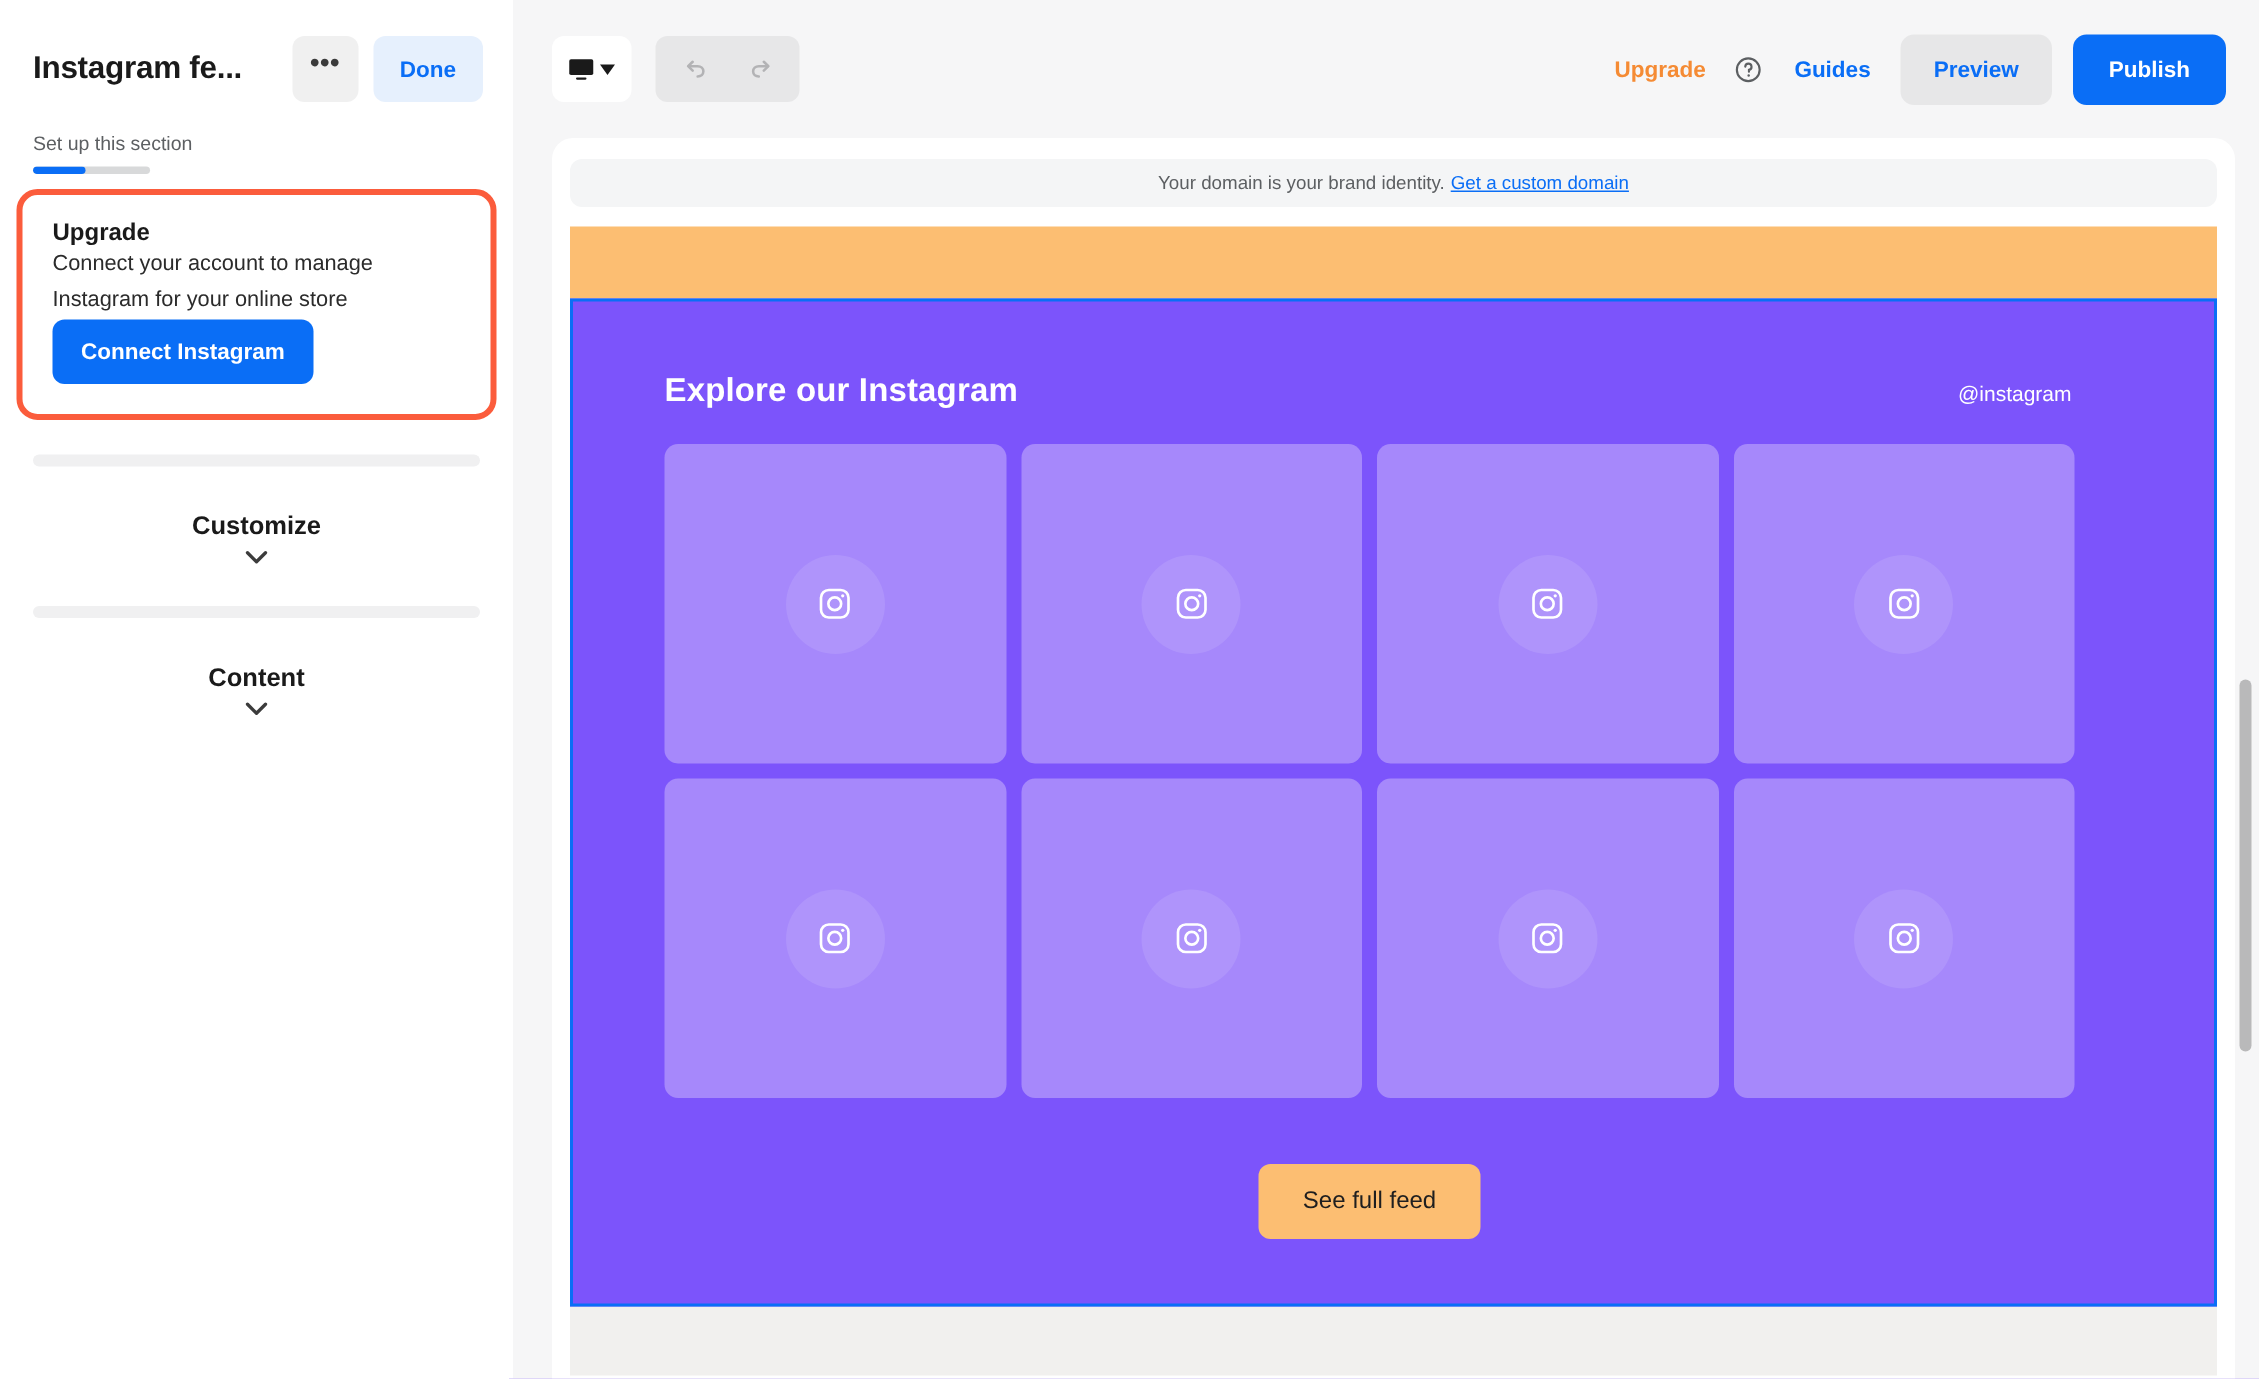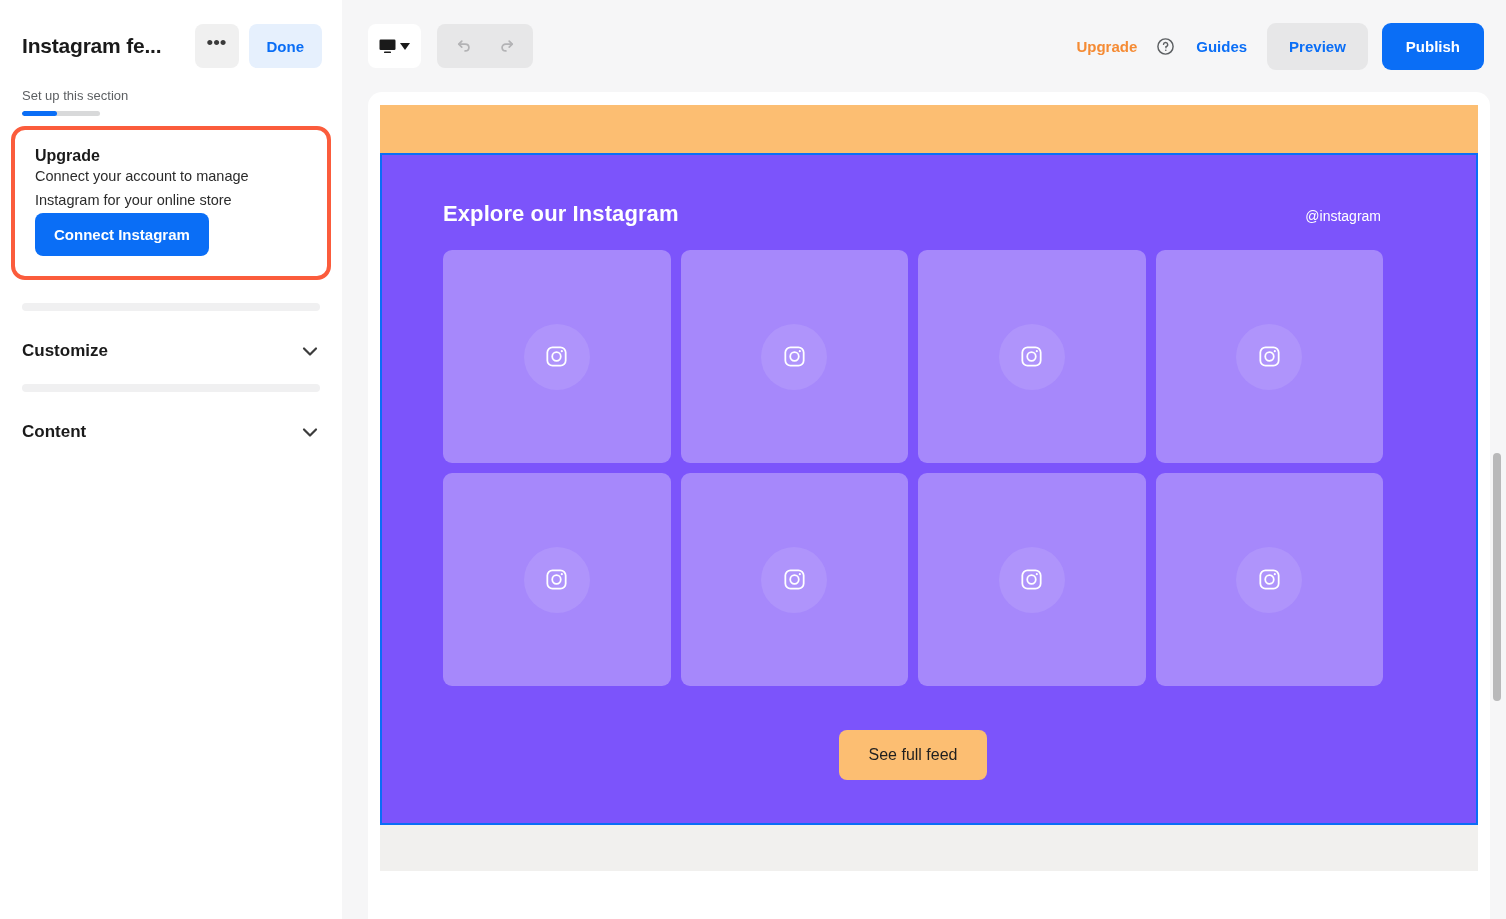--- a/index.html
+++ b/index.html
@@ -77,20 +77,21 @@
   }
 
   .sb-divider {
     margin: 23px 22px 0 22px;
     height: 8px; border-radius: 4px; background: #f0f0f1;
   }
   .sb-section {
     margin: 0 22px; padding: 30px 0 0 0;
     display: flex; align-items: center; justify-content: space-between;
     cursor: pointer;
+    flex-direction: column;
   }
   .sb-section-title { font-size: 17px; font-weight: 700; color: #1a1a1a; }
   .chev { width: 20px; height: 20px; color: #3c3c3c; display: block; }
 
   .delete-wrap { position: absolute; left: 0; bottom: 0; width: 342px; padding: 0 14px 35px 14px; }
   .delete-row {
     background: #f4f5f6; border-radius: 8px;
     height: 52px; display: flex; align-items: center;
     padding: 0 18px 0 20px; cursor: pointer;
   }
@@ -312,20 +313,24 @@
           </svg>
         </span>
         <span class="guides-link">Guides</span>
         <button class="preview-btn">Preview</button>
         <button class="publish-btn">Publish</button>
       </div>
     </div>
 
     <div class="canvas">
 
+      <div class="domain-bar">
+        <span>Your domain is your brand identity.</span>
+        <span class="domain-link">Get a custom domain</span>
+      </div>
 
       <div class="orange-band"></div>
 
       <div class="ig-section">
         <div class="ig-head">
           <div class="ig-title">Explore our Instagram</div>
           <div class="ig-handle">@instagram</div>
         </div>
 
         <div class="ig-grid" id="ig-grid">

